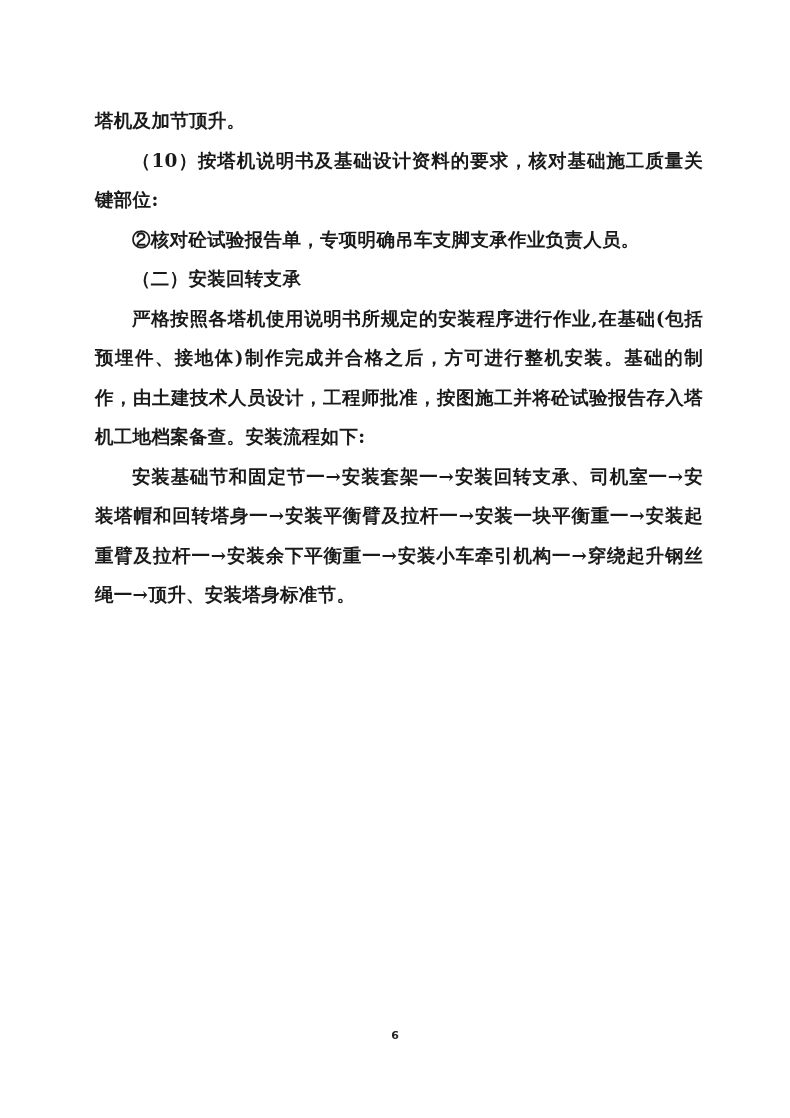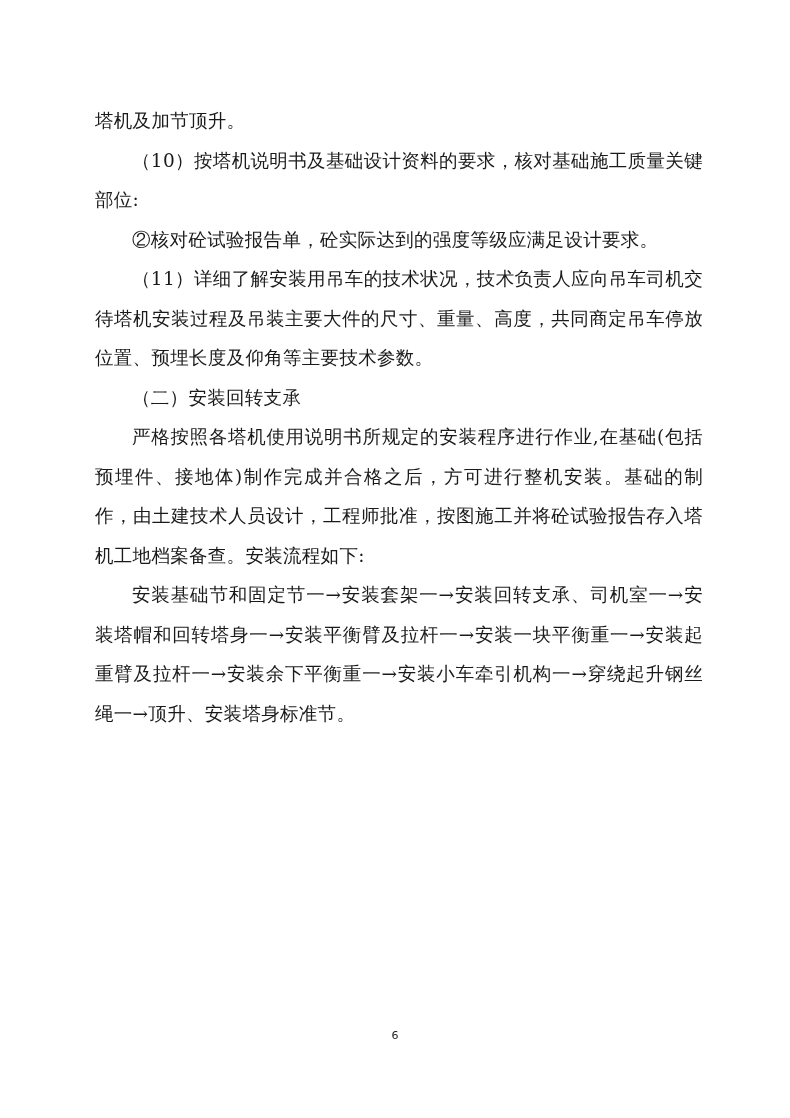--- a/index.html
+++ b/index.html
@@ -1,32 +1,31 @@
 <!DOCTYPE html>
 <html><head>
 <meta charset="utf-8">
 <style>
   html, body { margin: 0; padding: 0; background: #ffffff; }
   body { width: 790px; height: 1118px; position: relative; overflow: hidden;
          font-family: "DejaVu Serif", "Liberation Serif", serif; color: #1a1a1a; }
-  .page { position: absolute; left: 0; top: 0; width: 790px; height: 1118px; background: #fff; }
+  .page { position: absolute; left: 0; top: 0; width: 790px; height: 1118px; background: #fff; font-weight: bold; }
   .body-text { position: absolute; left: 95px; top: 101px; width: 608px; }
   .para { margin: 0; font-size: 18.5px; line-height: 39.5px; text-align: justify;
           text-align-last: left; letter-spacing: 0.3px; }
   .indent { text-indent: 37px; }
   .page-number { position: absolute; left: 0; width: 790px; top: 1029px; text-align: center;
                  font-family: "DejaVu Sans", "Liberation Sans", sans-serif; font-size: 11px; color: #222; }
 </style>
 </head>
 <body>
 
 <div class="page">
   <div class="body-text">
     <p class="para">塔机及加节顶升。</p>
     <p class="para indent">（10）按塔机说明书及基础设计资料的要求，核对基础施工质量关键部位:</p>
-    <p class="para indent">②核对砼试验报告单，砼实际达到的强度等级应满足设计要求。</p>
-    <p class="para indent">（11）详细了解安装用吊车的技术状况，技术负责人应向吊车司机交待塔机安装过程及吊装主要大件的尺寸、重量、高度，共同商定吊车停放位置、预埋长度及仰角等主要技术参数。</p>
+    <p class="para indent">②核对砼试验报告单，专项明确吊车支脚支承作业负责人员。</p>
     <p class="para indent">（二）安装回转支承</p>
     <p class="para indent">严格按照各塔机使用说明书所规定的安装程序进行作业,在基础(包括预埋件、接地体)制作完成并合格之后，方可进行整机安装。基础的制作，由土建技术人员设计，工程师批准，按图施工并将砼试验报告存入塔机工地档案备查。安装流程如下:</p>
     <p class="para indent">安装基础节和固定节一→安装套架一→安装回转支承、司机室一→安装塔帽和回转塔身一→安装平衡臂及拉杆一→安装一块平衡重一→安装起重臂及拉杆一→安装余下平衡重一→安装小车牵引机构一→穿绕起升钢丝绳一→顶升、安装塔身标准节。</p>
   </div>
   <div class="page-number">6</div>
 </div>
 
 </body></html>

